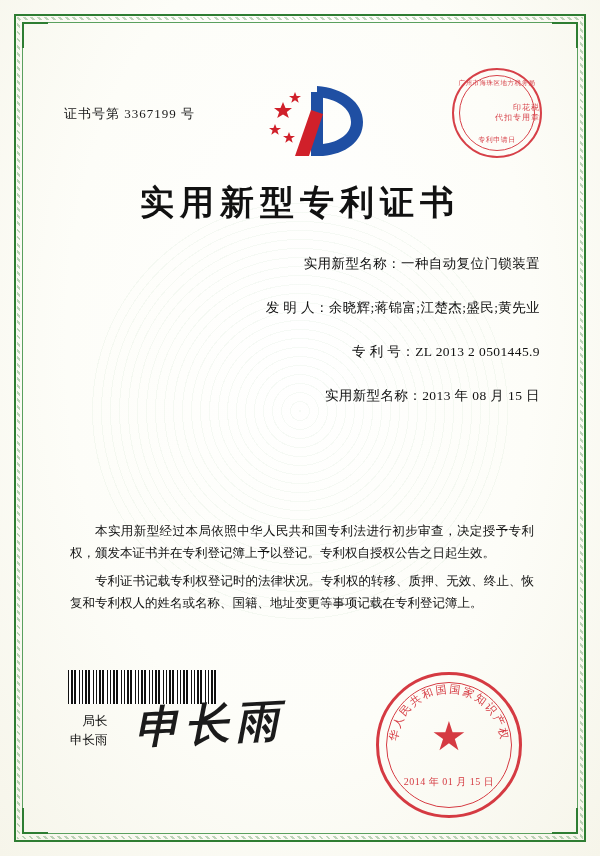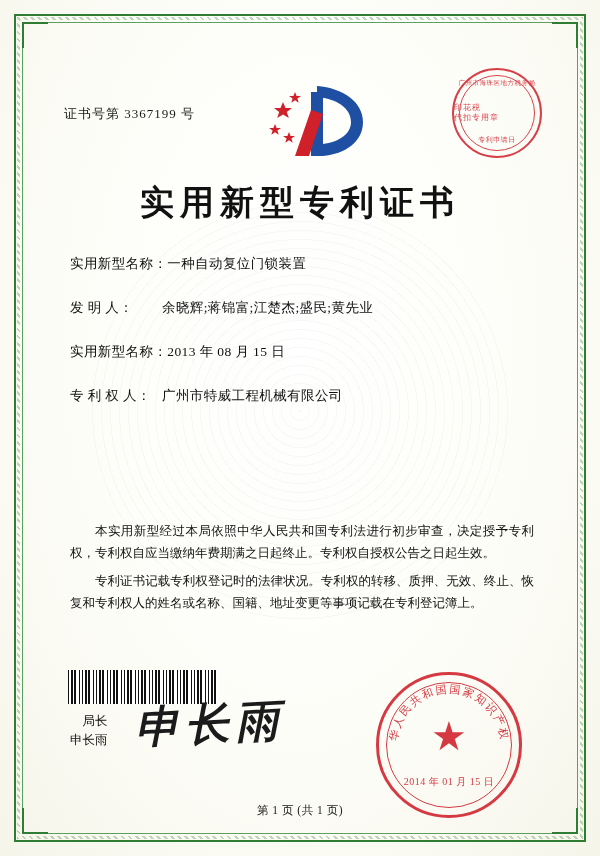--- a/index.html
+++ b/index.html
@@ -125,21 +125,21 @@
   .tax-seal .seal-top {
     position: absolute;
     left: 0; right: 0; top: 9px;
     text-align: center;
     font-size: 6.5px;
     letter-spacing: .5px;
   }
   .tax-seal .seal-mid {
     position: absolute;
     left: 0; right: 0; top: 33px;
-    text-align: left;
+    text-align: right;
     font-size: 8px;
     line-height: 10px;
     letter-spacing: 1px;
   }
   .tax-seal .seal-bot {
     position: absolute;
     left: 0; right: 0; bottom: 11px;
     text-align: center;
     font-size: 7px;
     letter-spacing: .5px;
@@ -153,23 +153,24 @@
     text-align: center;
     font-size: 34px;
     font-weight: bold;
     letter-spacing: 6px;
     color: #111;
     font-family: Liberation Sans, sans-serif;
   }
 
   .fields {
     position: absolute;
-    left: 30px;
+    left: 36px;
     right: 20px;
     top: 215px;
+    text-align: right;
   }
   .field-row {
     font-size: 13.5px;
     color: #111;
     margin-bottom: 26px;
     letter-spacing: .4px;
     white-space: nowrap;
   }
   .field-label {
     display: inline-block;
@@ -333,29 +334,29 @@
     <div class="title">实用新型专利证书</div>
 
     <div class="fields">
       <div class="field-row">
         <span class="field-label">实用新型名称：</span><span class="field-value">一种自动复位门锁装置</span>
       </div>
       <div class="field-row">
         <span class="field-label">发 明 人：</span><span class="field-value">余晓辉;蒋锦富;江楚杰;盛民;黄先业</span>
       </div>
       <div class="field-row">
+        <span class="field-label">专 利 号：</span><span class="field-value">ZL 2013 2 0501445.9</span>
+      </div>
+      <div class="field-row">
         <span class="field-label">实用新型名称：</span><span class="field-value">2013 年 08 月 15 日</span>
       </div>
-      <div class="field-row">
-        <span class="field-label">专 利 权 人：</span><span class="field-value">广州市特威工程机械有限公司</span>
-      </div>
     </div>
 
     <div class="paragraphs">
-      <p>本实用新型经过本局依照中华人民共和国专利法进行初步审查，决定授予专利权，专利权自应当缴纳年费期满之日起终止。专利权自授权公告之日起生效。</p>
+      <p>本实用新型经过本局依照中华人民共和国专利法进行初步审查，决定授予专利权，颁发本证书并在专利登记簿上予以登记。专利权自授权公告之日起生效。</p>
       <p>专利证书记载专利权登记时的法律状况。专利权的转移、质押、无效、终止、恢复和专利权人的姓名或名称、国籍、地址变更等事项记载在专利登记簿上。</p>
     </div>
 
     <div class="barcode"></div>
 
     <div class="signature-block">
       <div>局长</div>
       <div>申长雨</div>
     </div>
     <div class="signature-hand">申长雨</div>
@@ -367,15 +368,14 @@
           <path id="arcTop" d="M 18,70 A 52,52 0 1 1 122,70"></path>
         </defs>
         <text>
           <textPath href="#arcTop" startOffset="50%" text-anchor="middle">中华人民共和国国家知识产权局</textPath>
         </text>
       </svg>
       <div class="star">★</div>
       <div class="seal-date">2014 年 01 月 15 日</div>
     </div>
 
-    <div class="page-footer">第 1 页 (共 1 页)</div>
   </div>
 </div>
 
 </body></html>

